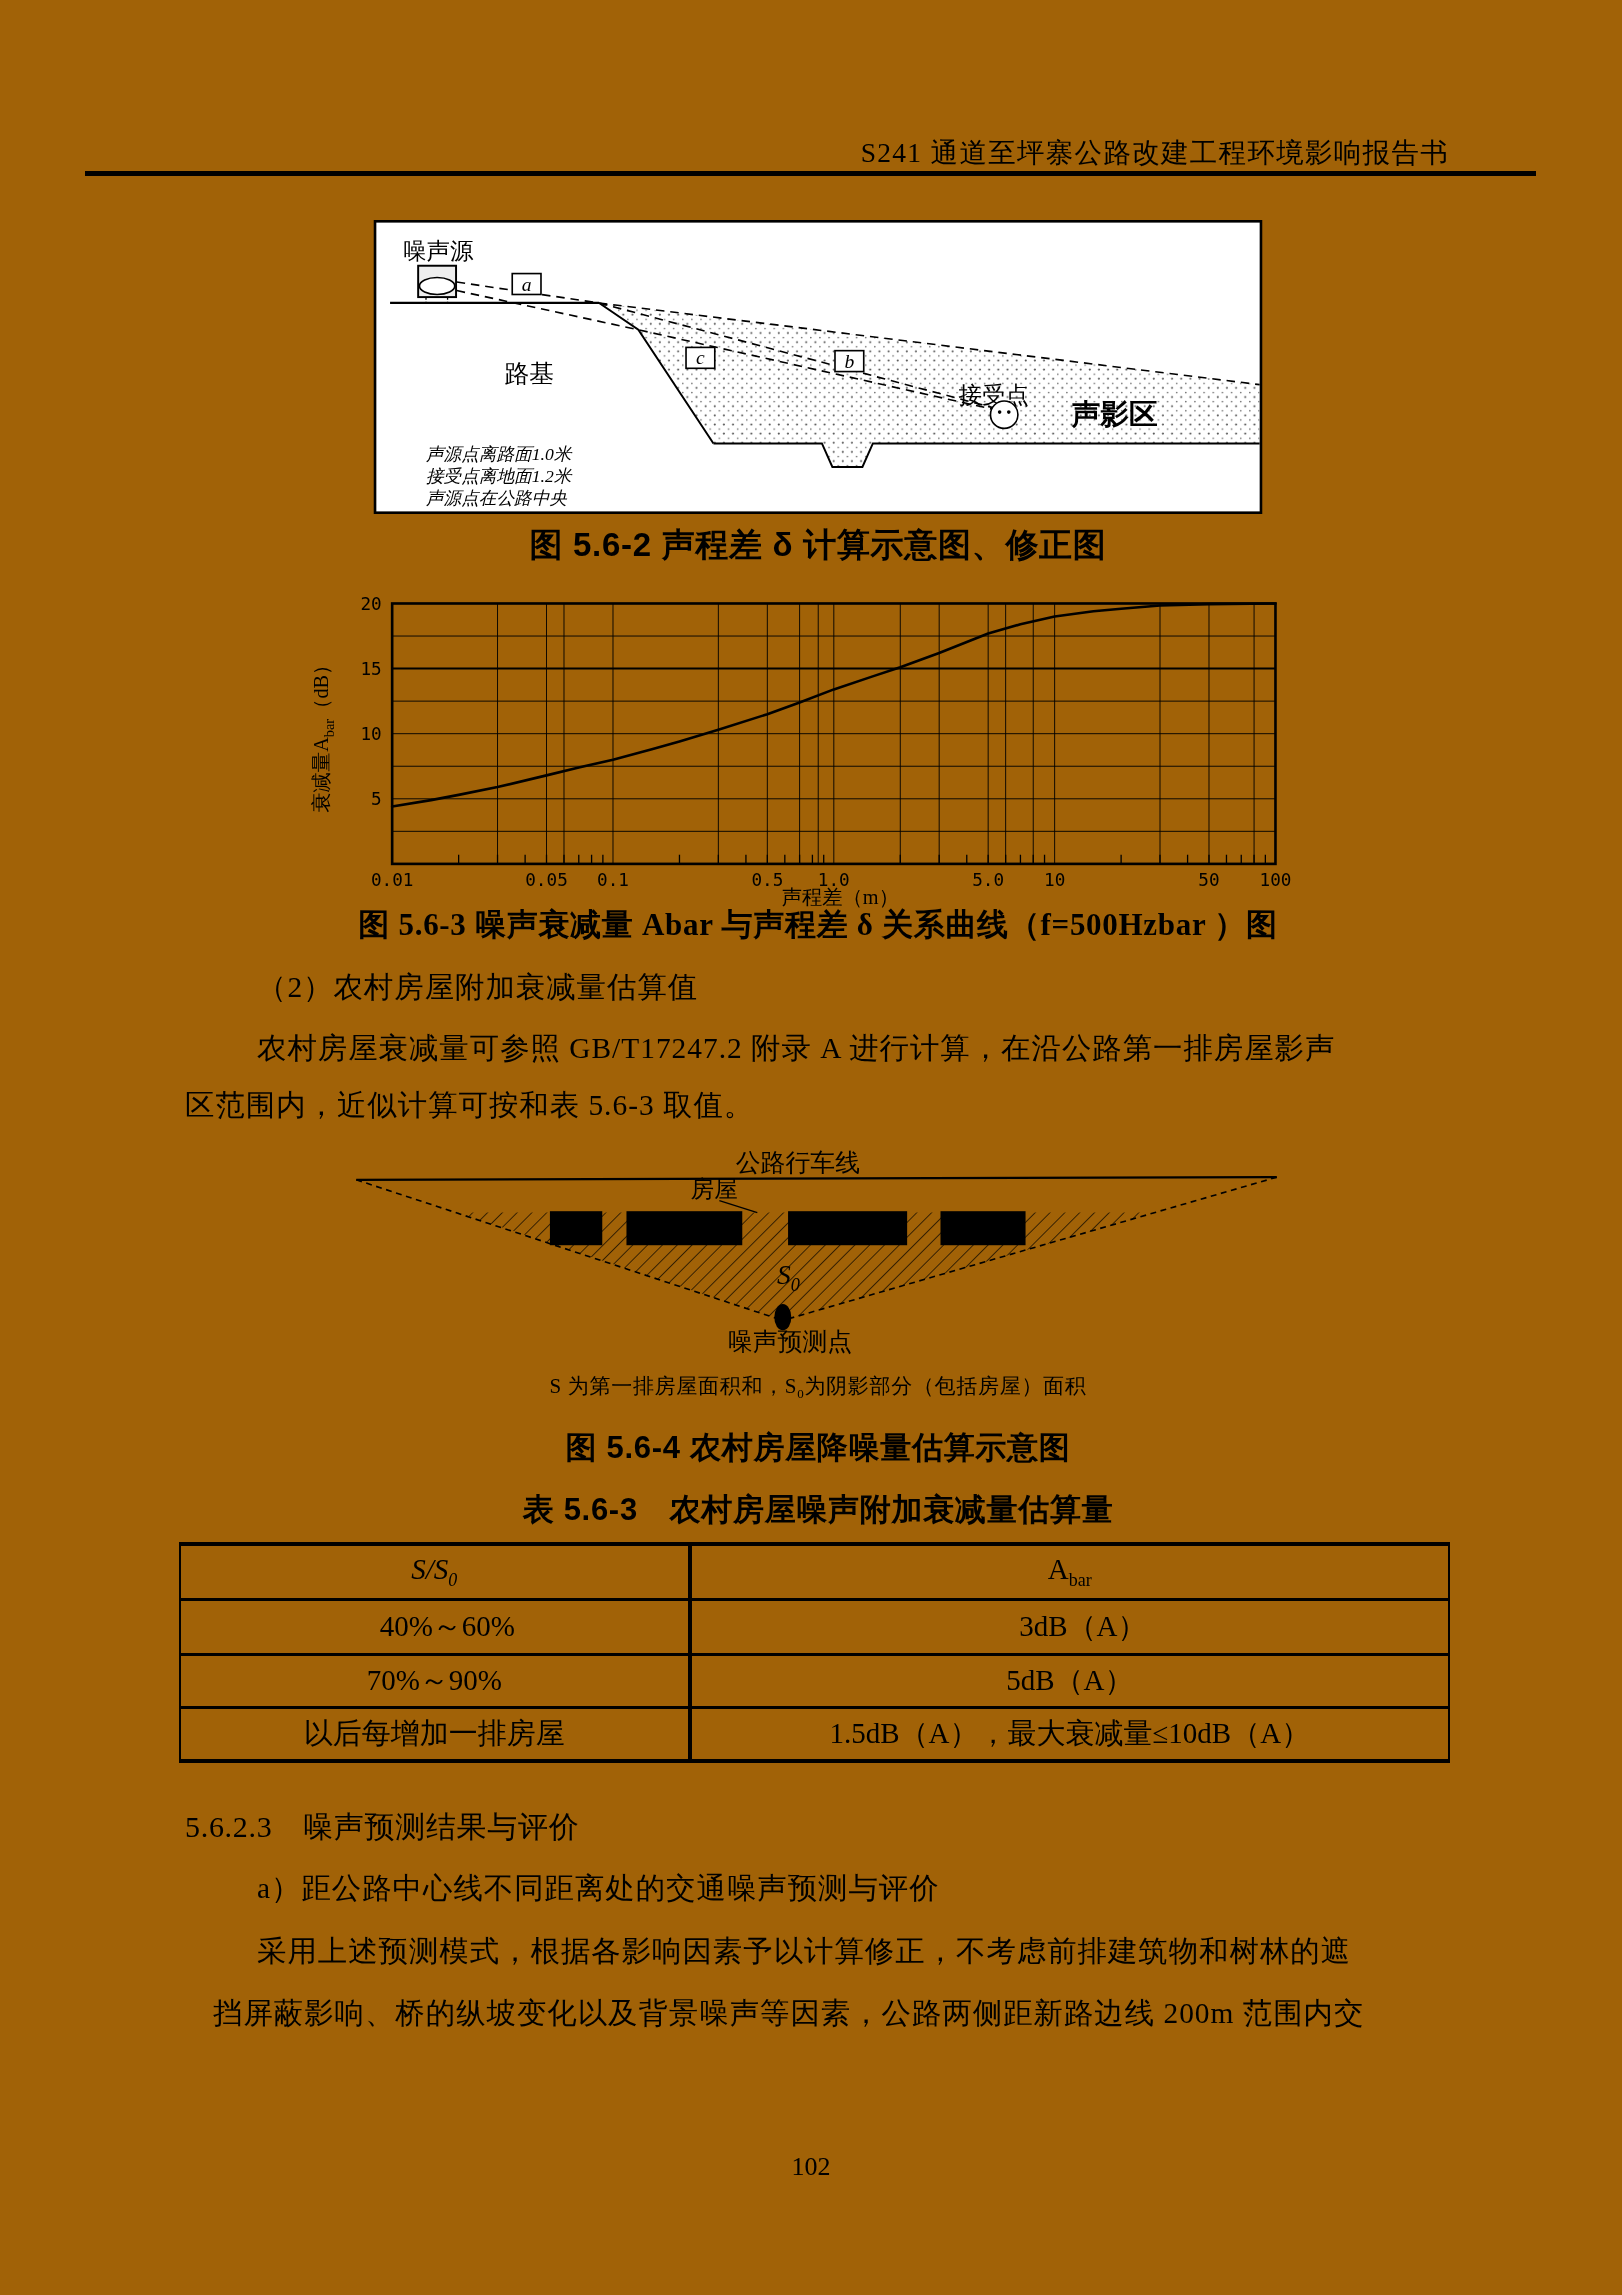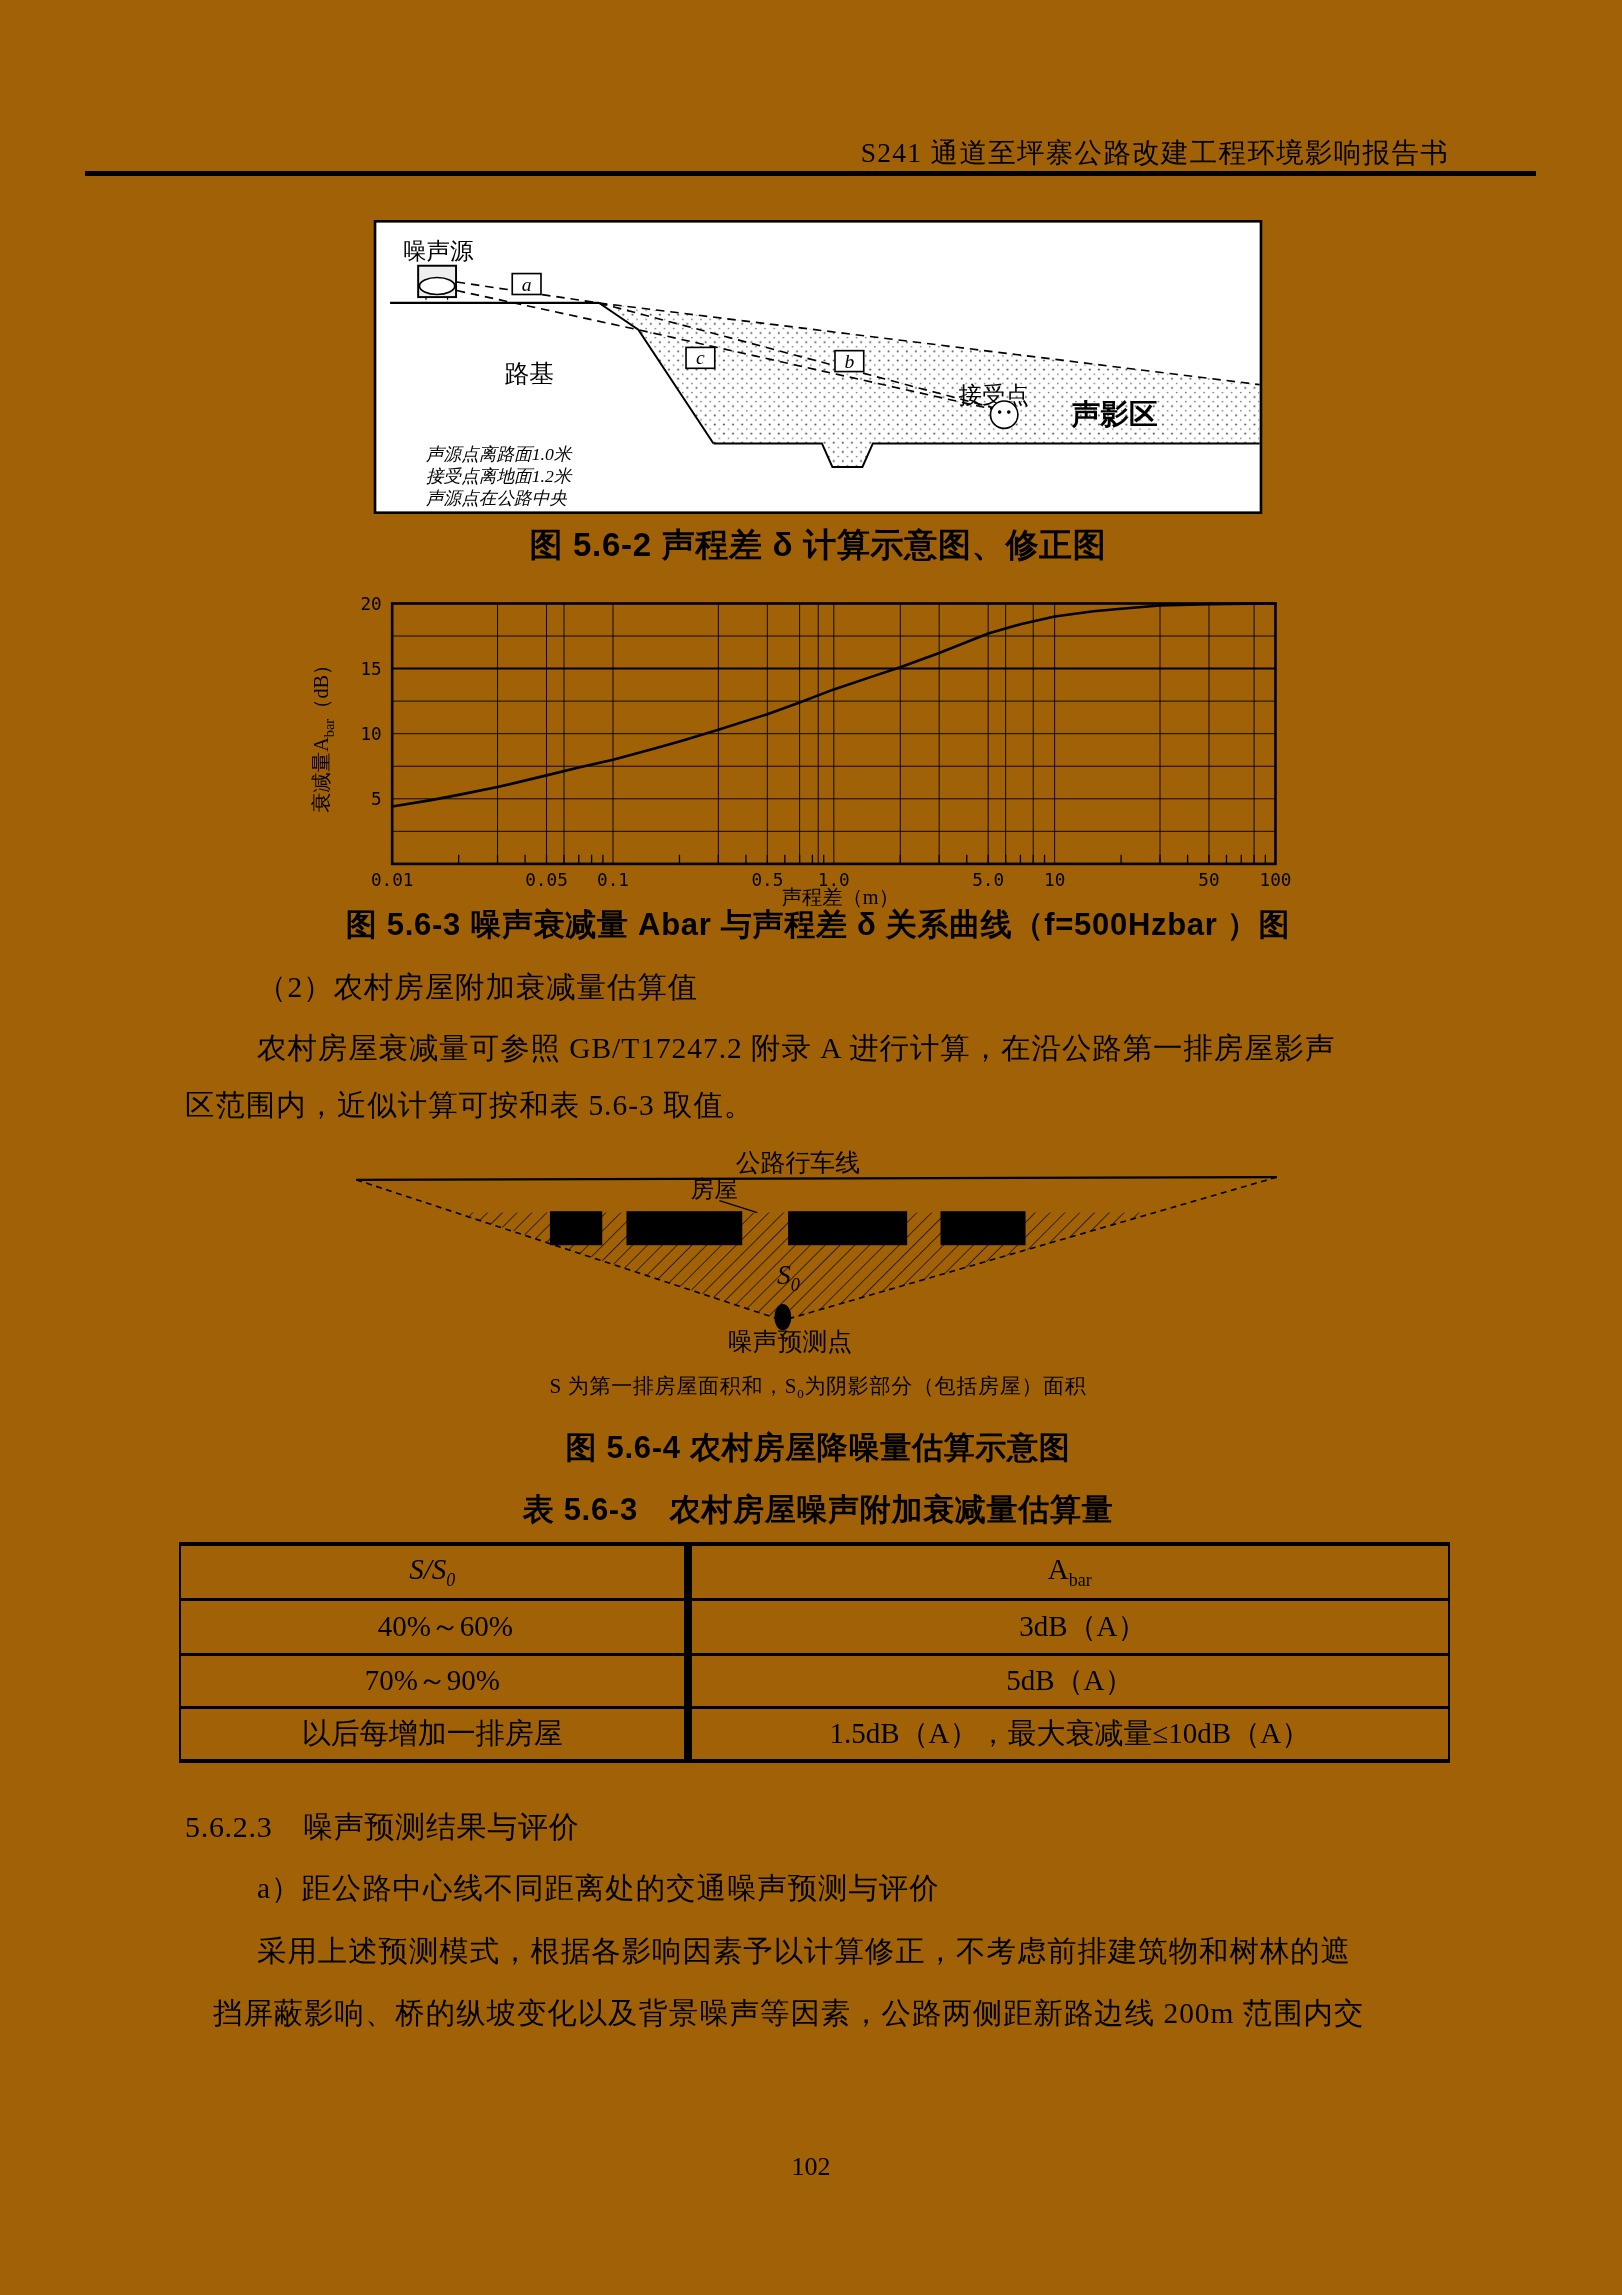--- a/index.html
+++ b/index.html
@@ -21,21 +21,21 @@
   .fignote{font-size:27px;font-style:italic;}
   .abc{font-size:30px;font-style:italic;}
   .tick{font-family:"DejaVu Sans Mono",monospace;font-size:27px;}
   .axis-label{font-size:31px;}
   
   .tbl{border-top:4.6px solid #000;border-bottom:4.6px solid #000;
        border-left:2px solid #000;border-right:2px solid #000;font-size:29px;}
   .trow{display:flex;align-items:stretch;}
   .trow + .trow{border-top:3.9px solid #000;}
   .tcell{display:flex;align-items:center;justify-content:center;box-sizing:border-box;}
-  .tc-l{width:40.3%;border-right:8px solid #000000;}
+  .tc-l{width:40.3%;border-right:4px solid #000000;}
   .tc-r{flex:1;}
   .th{height:52px;} .tr1{height:52px;padding-left:26px;} .tr2{height:50px;} .tr3{height:50px;}
 </style>
 </head>
 <body>
 
 <div id="page">
 
   <div class="abs hdr" style="top:135px;right:173px;">S241 通道至坪寨公路改建工程环境影响报告书</div>
   <div class="abs rule" style="left:85px;top:171px;width:1451px;height:4.6px;"></div>
@@ -164,21 +164,21 @@
         <text x="1500" y="474" text-anchor="middle" class="tick">100</text>
         <text x="134" y="350.5" text-anchor="end" class="tick">5</text>
         <text x="134" y="251" text-anchor="end" class="tick">10</text>
         <text x="134" y="151.5" text-anchor="end" class="tick">15</text>
         <text x="134" y="52" text-anchor="end" class="tick">20</text>
       </g>
     <text transform="translate(52,241) rotate(-90)" text-anchor="middle" class="axis-label"><tspan>衰减量A</tspan><tspan dy="9" style="font-size:22px;">bar</tspan><tspan dy="-9">（dB）</tspan></text>
     <text x="835" y="502" text-anchor="middle" class="axis-label">声程差（m）</text>
   </svg>
 
-  <div class="abs cap" style="left:185px;top:904px;width:1266px;">图 5.6-3 噪声衰减量 Abar 与声程差 δ 关系曲线（f=500Hzbar ）图</div>
+  <div class="abs cap" style="left:185px;top:904px;width:1266px;font-family:Liberation Serif, serif;">图 5.6-3 噪声衰减量 Abar 与声程差 δ 关系曲线（f=500Hzbar ）图</div>
 
   <div class="abs body-line" style="left:257px;top:968px;">（2）农村房屋附加衰减量估算值</div>
   <div class="abs body-line" style="left:257px;top:1029px;">农村房屋衰减量可参照 GB/T17247.2 附录 A 进行计算，在沿公路第一排房屋影声</div>
   <div class="abs body-line" style="left:185px;top:1086px;">区范围内，近似计算可按和表 5.6-3 取值。</div>
 
   <svg class="abs" style="left:353px;top:1139px;" width="929" height="236" viewBox="0 0 1420 360">
     <defs>
       <pattern id="hatch" width="16" height="16" patternUnits="userSpaceOnUse" patternTransform="rotate(-45)">
         <line x1="0" y1="0" x2="16" y2="0" stroke="#000" stroke-width="2"></line>
       </pattern>

